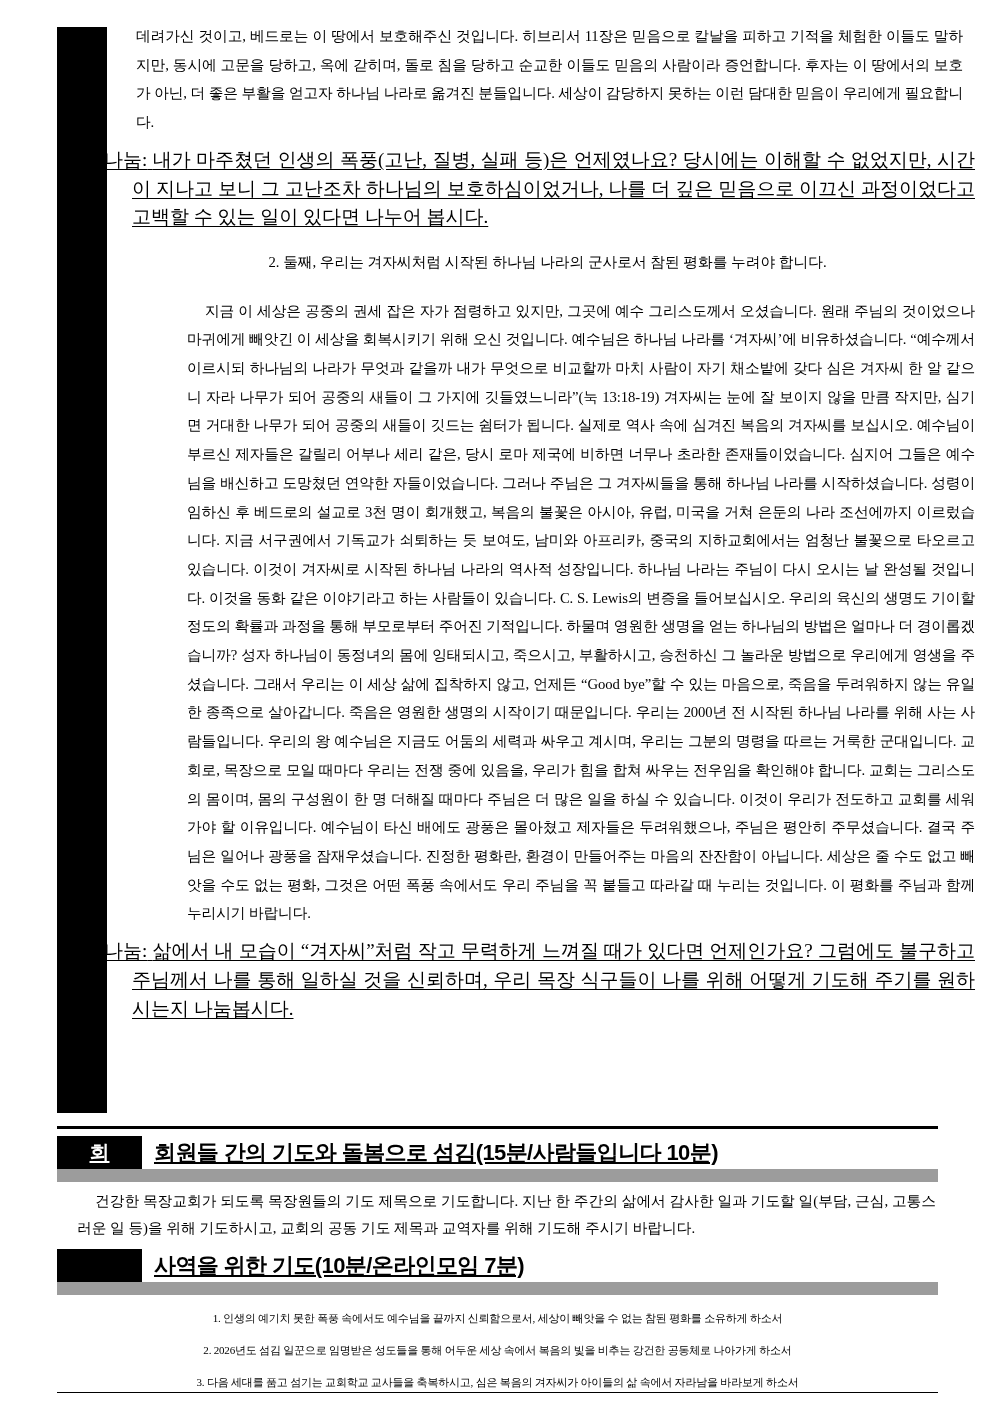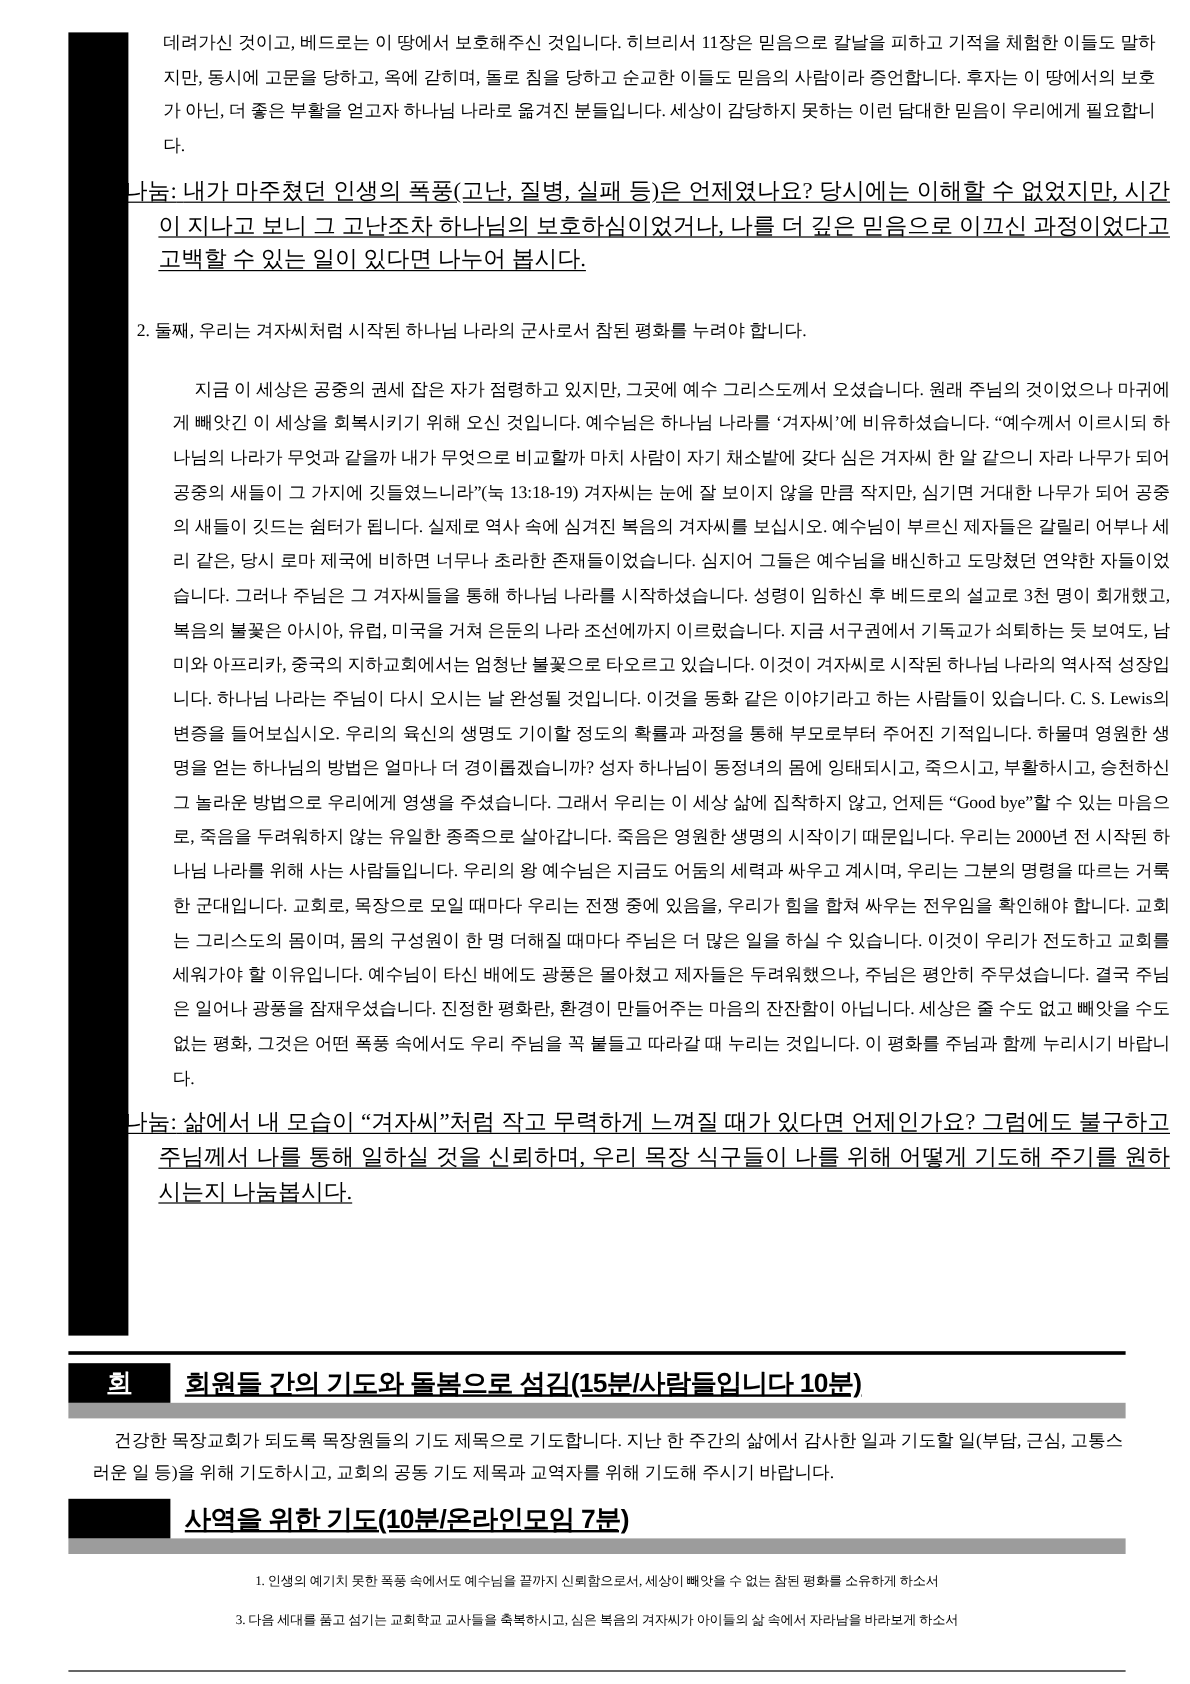--- a/index.html
+++ b/index.html
@@ -73,33 +73,35 @@
     word-break: break-all;
     text-indent: -28px;
   }
   .share-block .u {
     text-decoration: underline;
     text-underline-offset: 3px;
   }
 
   
   .point {
-    margin-top: 30px;
+    margin-top: 16px;
     padding-left: 40px;
     font-size: 14.7px;
     line-height: 28.7px;
     text-indent: -22px;
+    text-align: center;
   }
 
   
   .para-main {
     margin-top: 20px;
     padding-left: 48px;
     padding-right: 6px;
     text-indent: 18px;
+    margin-left: 43px;
   }
 
   
   #section-divider {
     position: absolute;
     left: 57px;
     top: 1126px;
     width: 881px;
     height: 0;
     border-top: 3px solid #000000;
@@ -240,17 +242,18 @@
 </div>
 
 <div class="program-section" id="program-section-2">
   <div class="heading-row">
     <div class="badge blank"></div>
     <div class="heading-text">사역을 위한 기도(10분/온라인모임 7분)</div>
   </div>
   <div class="gray-rule"></div>
   <div class="prayer-list" id="prayer-list">
       <div class="prayer-item">1. 인생의 예기치 못한 폭풍 속에서도 예수님을 끝까지 신뢰함으로서, 세상이 빼앗을 수 없는 참된 평화를 소유하게 하소서</div>
+      <div class="prayer-item">2. 2026년도 섬김 일꾼으로 임명받은 성도들을 통해 어두운 세상 속에서 복음의 빛을 비추는 강건한 공동체로 나아가게 하소서</div>
       <div class="prayer-item">3. 다음 세대를 품고 섬기는 교회학교 교사들을 축복하시고, 심은 복음의 겨자씨가 아이들의 삶 속에서 자라남을 바라보게 하소서</div>
     </div>
 </div>
 
 <div id="bottom-rule"></div>
 
 </body></html>

